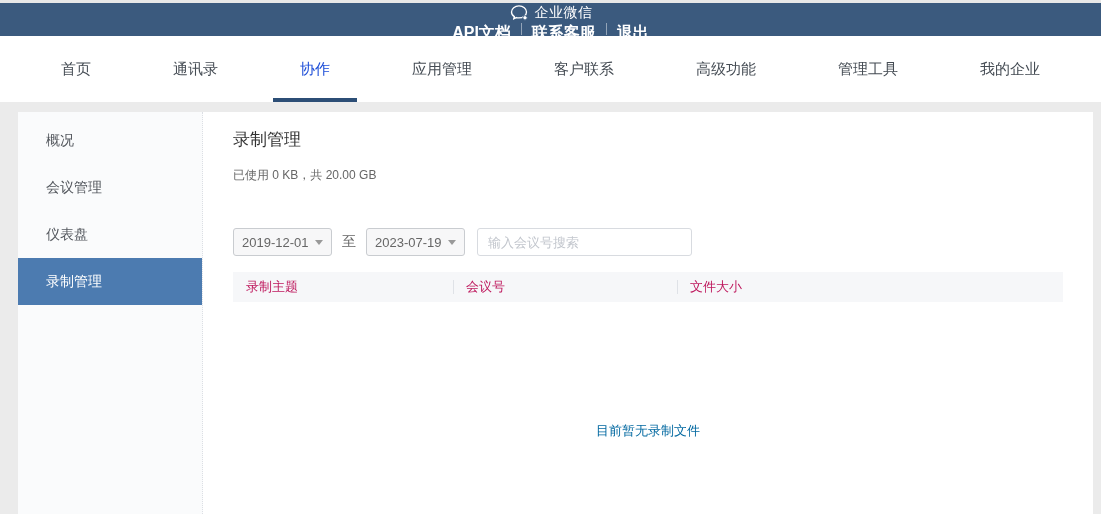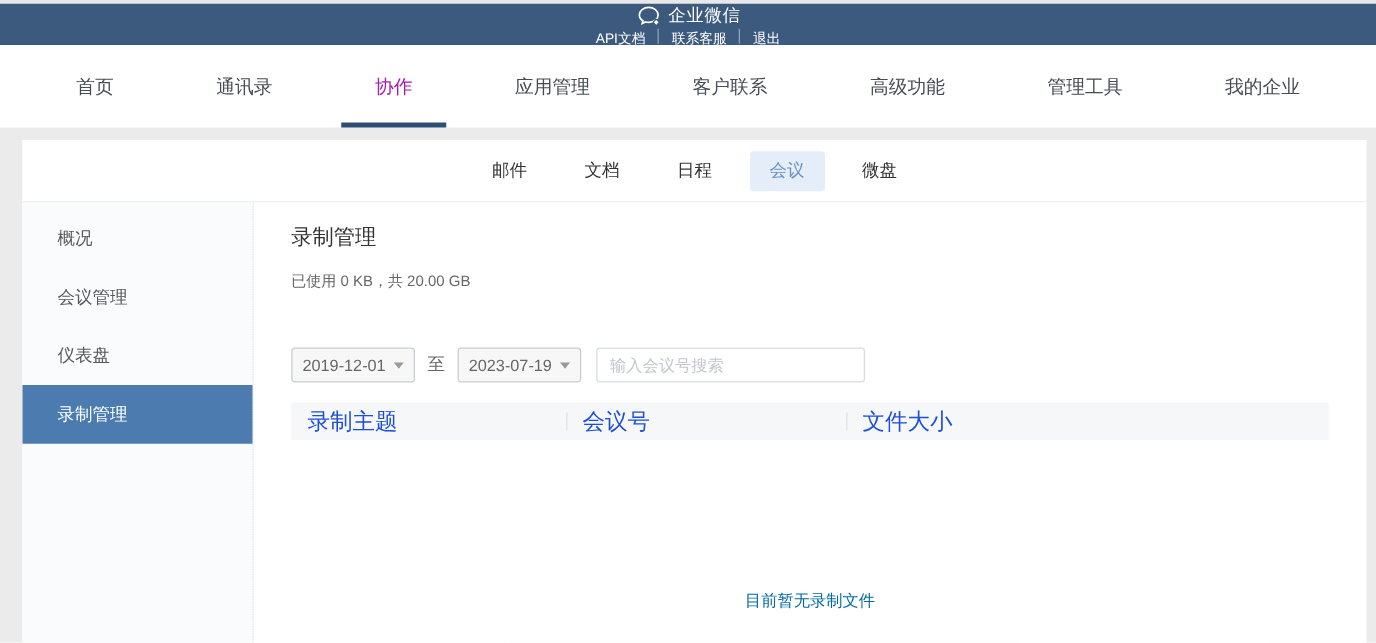--- a/index.html
+++ b/index.html
@@ -5,28 +5,28 @@
   * { margin:0; padding:0; box-sizing:border-box; }
   html,body { width:1101px; height:514px; overflow:hidden; }
   body { font-family:"Liberation Sans","DejaVu Sans",sans-serif; background:#ebebeb; }
 
   
   .top-strip { height:3px; background:#e8e8e8; }
 
   
   .topbar { height:33px; background:#3b5a7e; display:flex; align-items:center; justify-content:space-between; padding:0 14px;flex-direction:column; }
   .brand { display:flex; align-items:center; gap:6px; color:#fff; font-size:14px; letter-spacing:.5px; }
-  .topbar-links { display:flex; align-items:flex-start; color:#fff; font-size:11px; }
+  .topbar-links { display:flex; align-items:flex-start; color:#fff; font-size:16px;font-weight:bold; }
   .topbar-links a { color:#fff; text-decoration:none; padding:0 10px; cursor:pointer; }
   .tsep { width:1px; height:12px; background:rgba(255,255,255,.45); }
 
   
   .navbar { height:66px; background:#fff; display:flex; align-items:stretch; justify-content:space-around; padding:0 20px; }
   .nav-item { position:relative; display:flex; align-items:center; font-size:15px; color:#454c54; cursor:pointer; }
-  .nav-item.active { color:#a21caf; }
+  .nav-item.active { color:#1d4ed8; }
   .nav-item.active::after { content:''; position:absolute; left:50%; transform:translateX(-50%); bottom:0; width:84px; height:4px; background:#2c4e76; }
 
   
   .wrapper { margin:10px 8px 0 18px; height:418px; background:#fff; display:flex; flex-direction:column; }
 
   
   .subnav { height:50px; display:flex; align-items:center; justify-content:center; gap:14px; border-bottom:1px solid #e9ebee; background:#fff; }
   .subtab { padding:7px 16px; font-size:14px; color:#333; border-radius:3px; cursor:pointer; }
   .subtab.active { background:#e4edf8; color:#6691c3; }
 
@@ -43,21 +43,21 @@
   
   .filters { margin-top:44px; display:flex; align-items:center; }
   .selectbox { display:inline-flex; align-items:center; justify-content:space-between; width:99px; height:28px; padding:0 8px; background:#f7f7f8; border:1px solid #c9ccd0; border-radius:3px; color:#666; font-size:13px; cursor:pointer; }
   .caret { width:0; height:0; border-left:4px solid transparent; border-right:4px solid transparent; border-top:5px solid #999; }
   .to-label { margin:0 10px; font-size:14px; color:#666; }
   .search-input { width:215px; height:28px; margin-left:12px; border:1px solid #d8dbe0; border-radius:3px; padding:0 10px; font-size:13px; color:#333; outline:none; background:#fff; }
   .search-input::placeholder { color:#c2c6cd; }
 
   
   .thead { margin-top:16px; height:30px; background:#f6f7f9; display:flex; align-items:center; }
-  .th { position:relative; padding-left:13px; font-size:18px; color:#1d4ed8; height:100%; display:flex; align-items:center; }
+  .th { position:relative; padding-left:13px; font-size:13px; color:#be185d; height:100%; display:flex; align-items:center; }
   .th + .th::before { content:''; position:absolute; left:0; top:8px; width:1px; height:14px; background:#dfe2e7; }
   .th:nth-child(1){ width:26.5%; } .th:nth-child(2){ width:27%;font-family:Liberation Serif, serif; } .th:nth-child(3){ width:27.5%; } .th:nth-child(4){ width:19%; }
 
   .empty { margin-top:120px; text-align:center; font-size:13px; color:#0369a1; }
 </style>
 </head>
 <body>
 
 <div class="top-strip"></div>
 
@@ -86,27 +86,20 @@
   <div class="nav-item active">协作</div>
   <div class="nav-item">应用管理</div>
   <div class="nav-item">客户联系</div>
   <div class="nav-item">高级功能</div>
   <div class="nav-item">管理工具</div>
   <div class="nav-item">我的企业</div>
 </div>
 
 <div class="wrapper">
 
-  <div class="subnav">
-    <div class="subtab">邮件</div>
-    <div class="subtab">文档</div>
-    <div class="subtab">日程</div>
-    <div class="subtab active">会议</div>
-    <div class="subtab">微盘</div>
-  </div>
 
   <div class="content">
 
     <div class="sidebar">
       <div class="side-item">概况</div>
       <div class="side-item">会议管理</div>
       <div class="side-item">仪表盘</div>
       <div class="side-item active">录制管理</div>
     </div>
 

